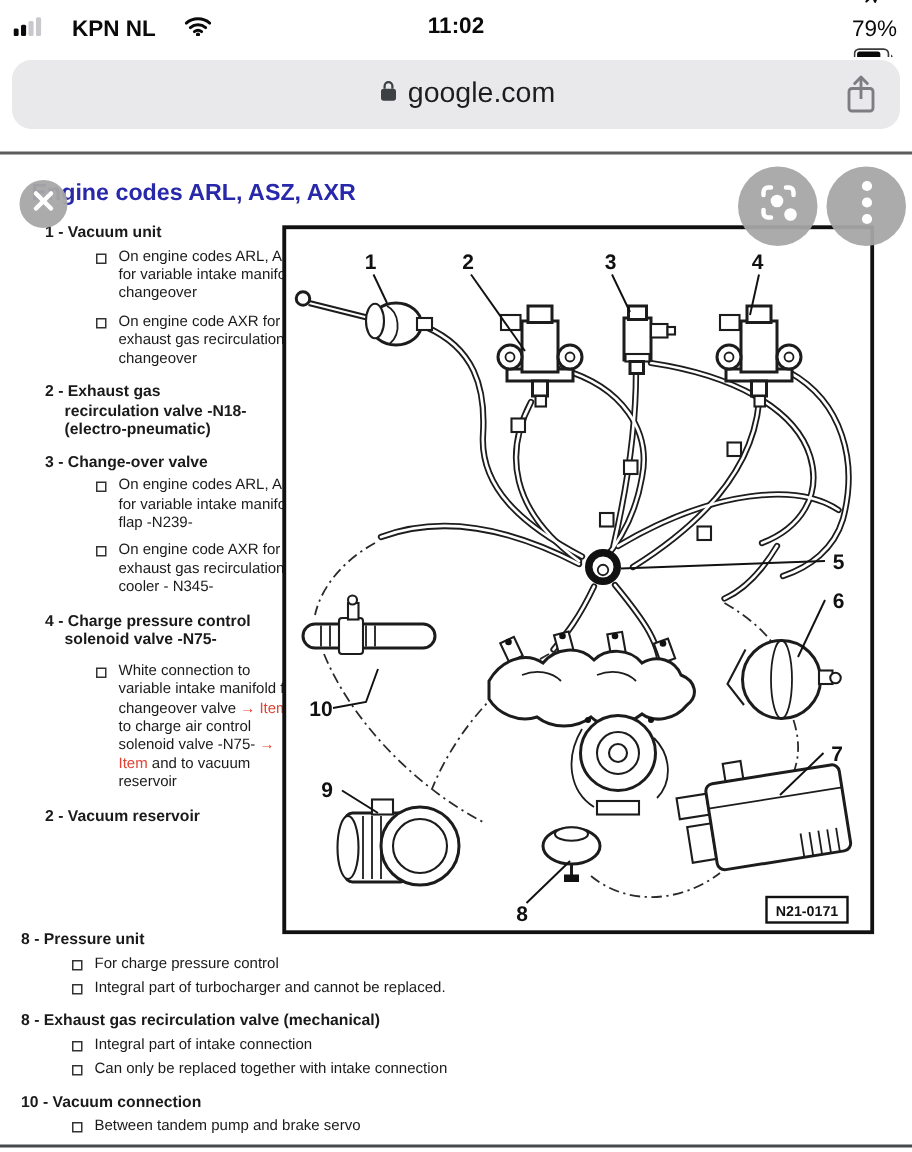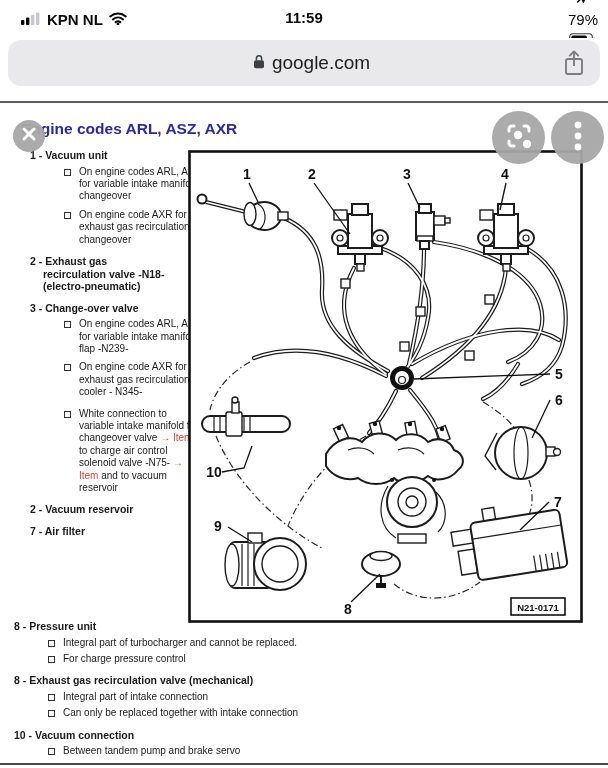--- a/index.html
+++ b/index.html
@@ -3,21 +3,21 @@
 <meta charset="utf-8">
 <style>
   html,body{margin:0;padding:0;background:#cfcfcf;}
   #page{position:relative;width:608px;height:768px;background:#ffffff;overflow:hidden;
         font-family:"Liberation Sans",sans-serif;color:#1a1a1a;}
 
   
   .status-bar{position:absolute;top:0;left:0;right:0;height:38px;background:#fff;
               display:flex;align-items:center;justify-content:space-between;
               font-size:15px;font-weight:600;color:#0a0a0a;}
-  .sb-left{display:flex;align-items:flex-end;gap:6px;padding-left:21px;}
+  .sb-left{display:flex;align-items:flex-end;gap:19px;padding-left:9px;}
   .sb-right{display:flex;align-items:center;gap:4px;padding-right:10px;flex-direction:column;}
   .sb-time{position:absolute;left:50%;transform:translateX(-50%);top:9px;font-size:15px;font-weight:700;}
 
   
   .url-row{position:absolute;top:38px;left:0;right:0;height:60px;background:#fff;}
   .url-pill{position:absolute;top:2px;left:8px;right:8px;height:46px;border-radius:13px;
             background:#e9e9eb;display:flex;align-items:center;justify-content:center;gap:7px;padding-left:15px;}
   .url-text{font-size:19px;color:#1d1d1f;}
   .share-btn{position:absolute;right:13px;top:50%;transform:translateY(-50%);width:26px;height:30px;
              display:flex;align-items:center;justify-content:center;}
@@ -74,21 +74,21 @@
       <span>KPN NL</span>
       <span>
         <svg width="18" height="13" viewBox="0 0 18 13">
           <path d="M1.2,4.4 C5.6,0.6 12.4,0.6 16.8,4.4" fill="none" stroke="#0a0a0a" stroke-width="2" stroke-linecap="round"></path>
           <path d="M3.9,7.4 C6.9,4.9 11.1,4.9 14.1,7.4" fill="none" stroke="#0a0a0a" stroke-width="2" stroke-linecap="round"></path>
           <path d="M6.6,10.1 C8,9 10,9 11.4,10.1" fill="none" stroke="#0a0a0a" stroke-width="2" stroke-linecap="round"></path>
           <circle cx="9" cy="12" r="1.4" fill="#0a0a0a"></circle>
         </svg>
       </span>
     </div>
-    <div class="sb-time">11:59</div>
+    <div class="sb-time">11:02</div>
     <div class="sb-right">
       <span>
         <svg width="13" height="13" viewBox="0 0 13 13">
           <path d="M1.6,11 L11.2,1.6 L7.4,11.2 L5.6,7.2 Z" fill="none" stroke="#0a0a0a" stroke-width="1.4" stroke-linejoin="round"></path>
         </svg>
       </span>
       <span style="font-weight:400;">79%</span>
       <span>
         <svg width="27" height="13" viewBox="0 0 27 13">
           <rect x="0.7" y="0.7" width="22.6" height="11.6" rx="3.2" fill="none" stroke="#3a3a3c" stroke-width="1.1"></rect>
@@ -152,53 +152,54 @@
     <span class="b-text"><span>On engine codes ARL, ASZ for variable intake manifold flap -N239-</span></span>
   </div>
 
   <div class="bullet">
     <span class="b-sq"></span>
     <span class="b-text"><span>On engine code AXR for exhaust gas recirculation cooler - N345-</span></span>
   </div>
 </div>
   </div>
 
+  <div class="item">
+    <div class="item-h">4 - Charge pressure control
+solenoid valve -N75-</div>
+    <div class="bullets"></div>
+  </div>
 
   <div class="item">
     <div class="bullets">
   <div class="bullet">
     <span class="b-sq"></span>
     <span class="b-text"><span>White connection to variable intake manifold flap changeover valve </span><span class="red">→ Item</span><span>, to charge air control solenoid valve -N75- </span><span class="red">→ Item</span><span> and to vacuum reservoir</span></span>
   </div>
 </div>
   </div>
 
   <div class="item">
     <div class="item-h">2 - Vacuum reservoir</div>
     <div class="bullets"></div>
   </div>
 
-  <div class="item">
-    <div class="item-h">7 - Air filter</div>
-    <div class="bullets"></div>
-  </div>
 </div>
 
   <div class="block-bottom">
   <div class="item">
     <div class="item-h">8 - Pressure unit</div>
     <div class="bullets">
   <div class="bullet">
     <span class="b-sq"></span>
+    <span class="b-text"><span>For charge pressure control</span></span>
+  </div>
+
+  <div class="bullet">
+    <span class="b-sq"></span>
     <span class="b-text"><span>Integral part of turbocharger and cannot be replaced.</span></span>
-  </div>
-
-  <div class="bullet">
-    <span class="b-sq"></span>
-    <span class="b-text"><span>For charge pressure control</span></span>
   </div>
 </div>
   </div>
 
   <div class="item">
     <div class="item-h">8 - Exhaust gas recirculation valve (mechanical)</div>
     <div class="bullets">
   <div class="bullet">
     <span class="b-sq"></span>
     <span class="b-text"><span>Integral part of intake connection</span></span>

